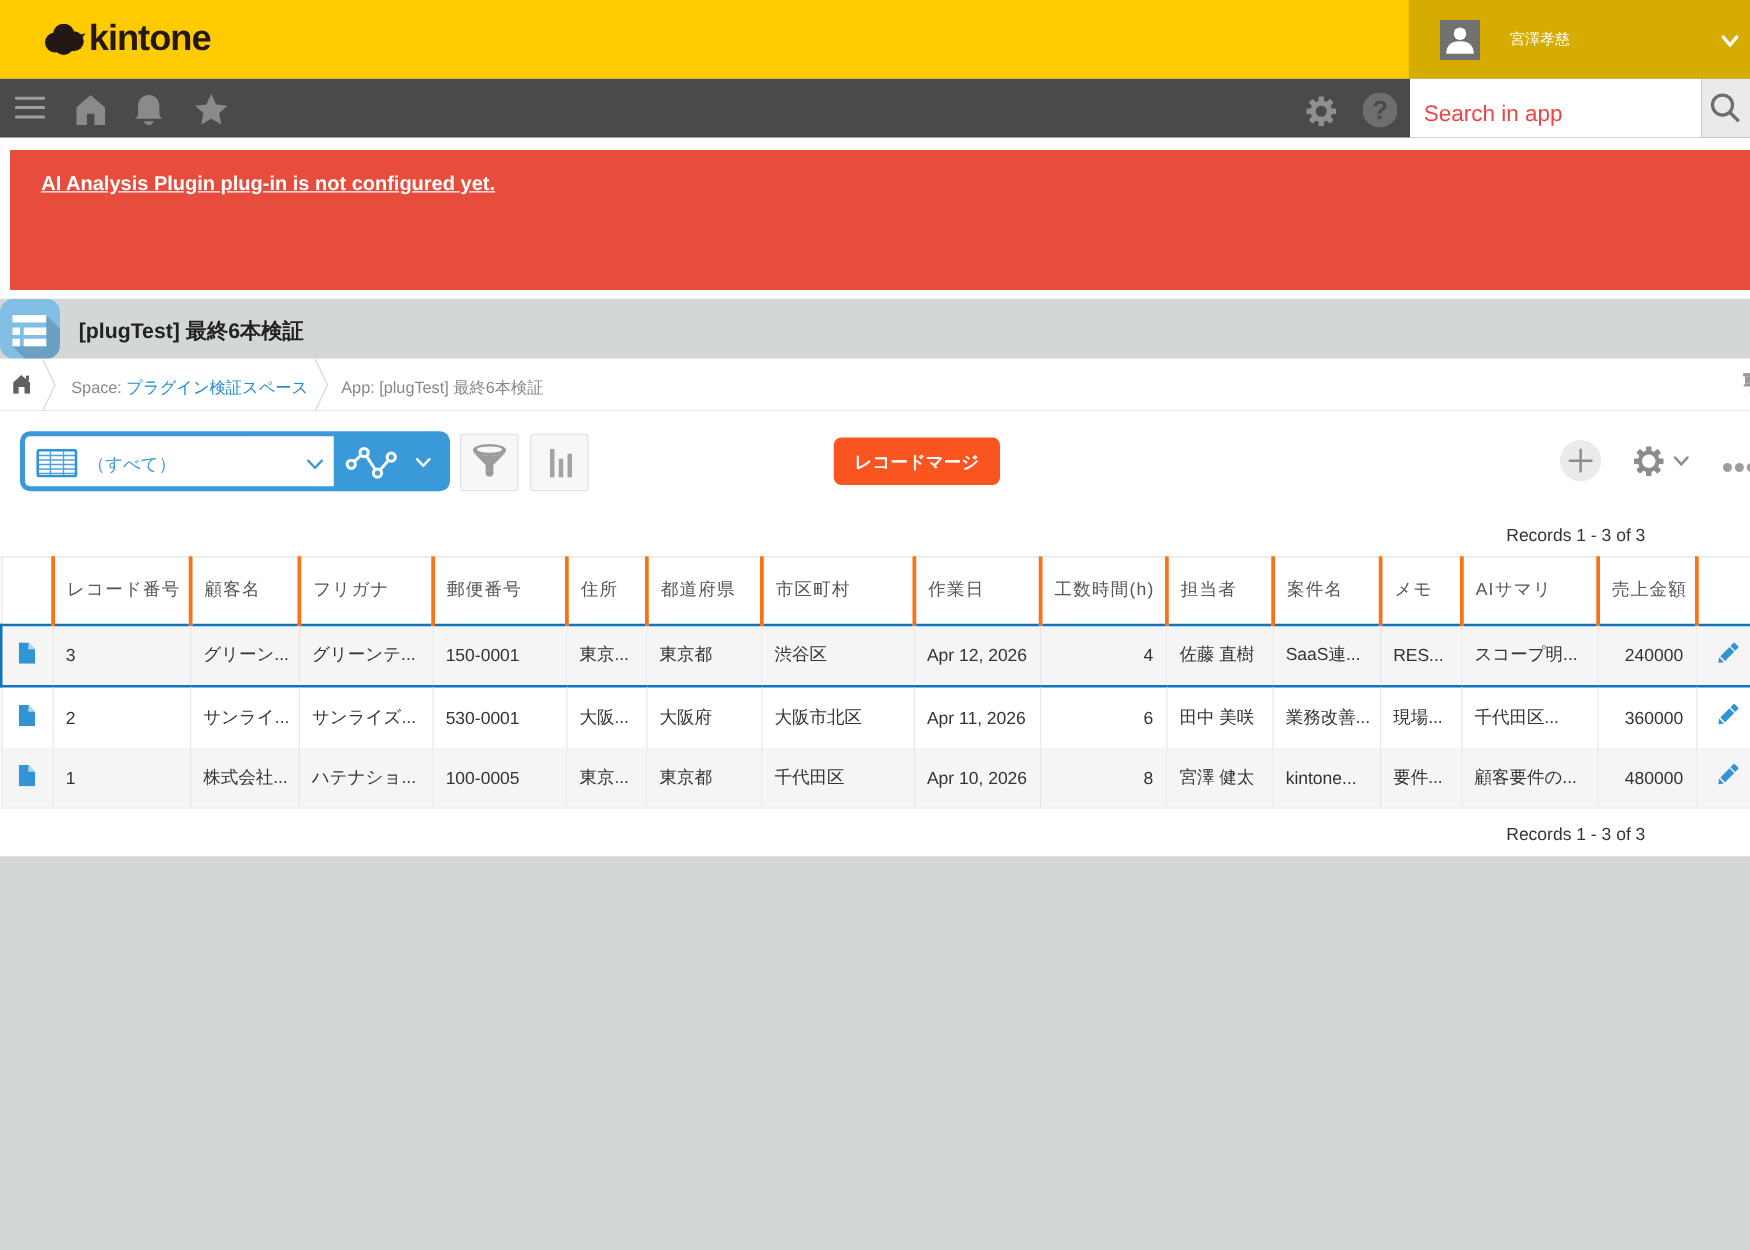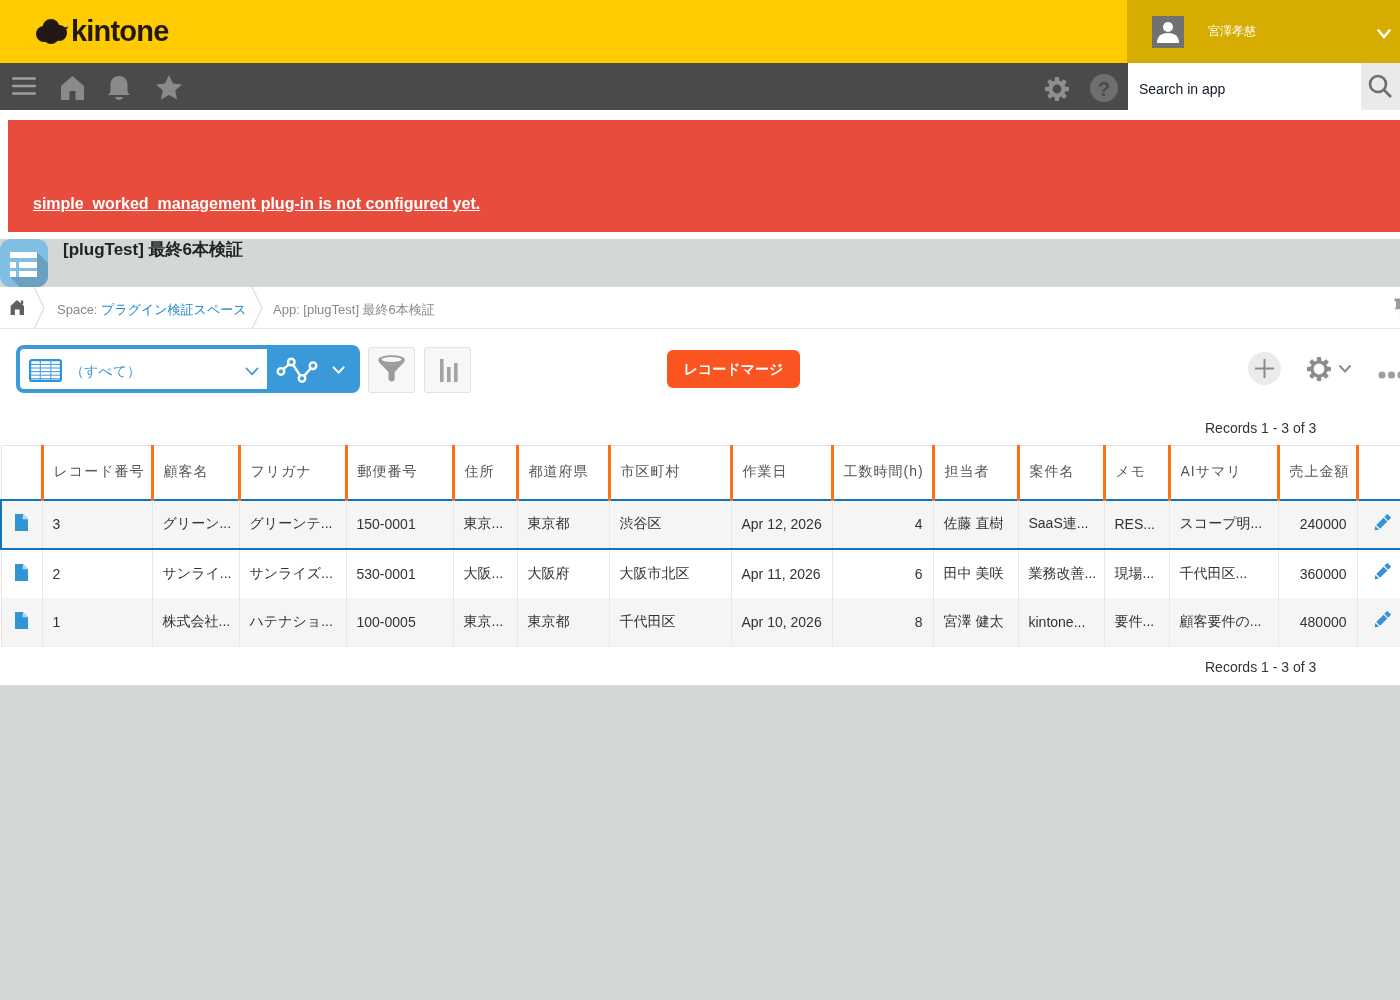--- a/index.html
+++ b/index.html
@@ -14,30 +14,30 @@
 #logotext { left:71px; top:15px; font-size:29px; font-weight:bold; color:#231815; letter-spacing:-0.8px; }
 #userbox { left:1127px; top:0; width:273px; height:63px; background:#D7AC00; }
 #avatar { left:1152px; top:16px; width:32px; height:32px; background:#717171; }
 #uname { left:1208px; top:23px; font-size:12px; color:#fff; }
 #uchev { left:1377px; top:26px; }
 
 
 #nav { left:0; top:63px; width:1400px; height:47px; background:#4A4A4A; }
 .navicon { top:75px; }
 #searchbox { left:1128px; top:63px; width:233px; height:47px; background:#fff; }
-#searchph { left:1139px; top:81px; font-size:14px; color:#0f172a; }
+#searchph { left:1139px; top:81px; font-size:18px; color:#ef4444; }
 #searchbtn { left:1361px; top:63px; width:39px; height:47px; background:#EAEAE8; }
 
 
 #banner { left:8px; top:120px; width:1400px; height:112px; background:#E74C3C; }
 .bl { position:absolute; left:33px; color:#fff; font-size:16px; font-weight:bold; text-decoration:underline; }
 
 
 #titlebar { left:0; top:239px; width:1400px; height:48px; background:#D3D7D8; }
-#apptitle { left:63px; top:238px; font-size:17px; font-weight:bold; color:#222; }
+#apptitle { left:63px; top:253px; font-size:17px; font-weight:bold; color:#222; }
 
 
 #crumb { left:0; top:287px; width:1400px; height:42px; background:#fff; border-bottom:1px solid #E8E8E8; }
 .ctext { top:301px; font-size:13px; color:#888; }
 .clink { color:#1F88CE;margin-top:22px; }
 
 
 #viewsel { left:16px; top:345px; width:344px; height:48px; background:#3A9AD9; border-radius:8px; }
 #viewwhite { left:4px; top:4px; width:247px; height:40px; background:#fff; border-radius:4px 0 0 4px; position:absolute; }
 #viewtext { left:70px; top:363px; font-size:14px; color:#3A9AD9; }
@@ -147,21 +147,21 @@
   <div id="searchbox" class="abs"></div>
   <div id="searchph" class="abs">Search in app</div>
   <div id="searchbtn" class="abs">
     <svg width="26" height="26" viewBox="0 0 26 26" style="margin:10px 0 0 6px;">
       <circle cx="11" cy="11" r="8" stroke="#6E6E6E" stroke-width="2.6" fill="none"></circle>
       <line x1="17" y1="17" x2="24" y2="24" stroke="#6E6E6E" stroke-width="2.6"></line>
     </svg>
   </div>
 
   <div id="banner" class="abs"></div>
-  <div class="bl" style="top:195px;">simple_worked_management plug-in is not configured yet.</div>
+  <div class="bl" style="top:139px;">AI Analysis Plugin plug-in is not configured yet.</div>
 
   <div id="titlebar" class="abs"></div>
   <div class="abs" style="left:0; top:239px;">
     <svg width="48" height="48" viewBox="0 0 48 48">
       <defs>
           <clipPath id="rc">
             <rect width="48" height="48" rx="11"></rect>
           </clipPath>
         </defs>
       <g clip-path="url(#rc)">

